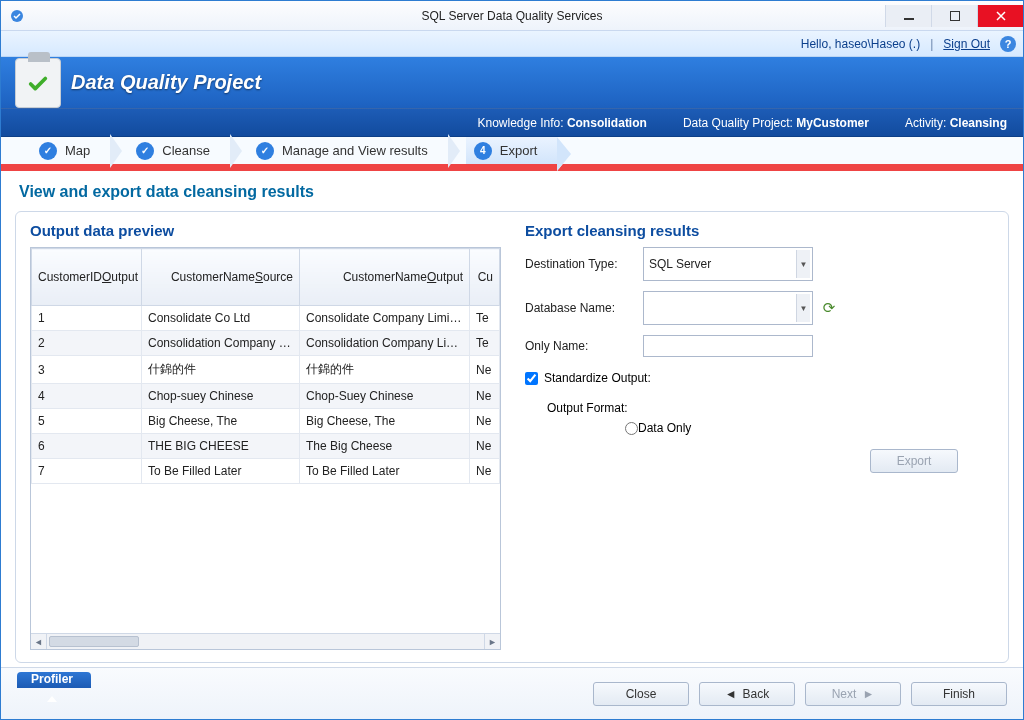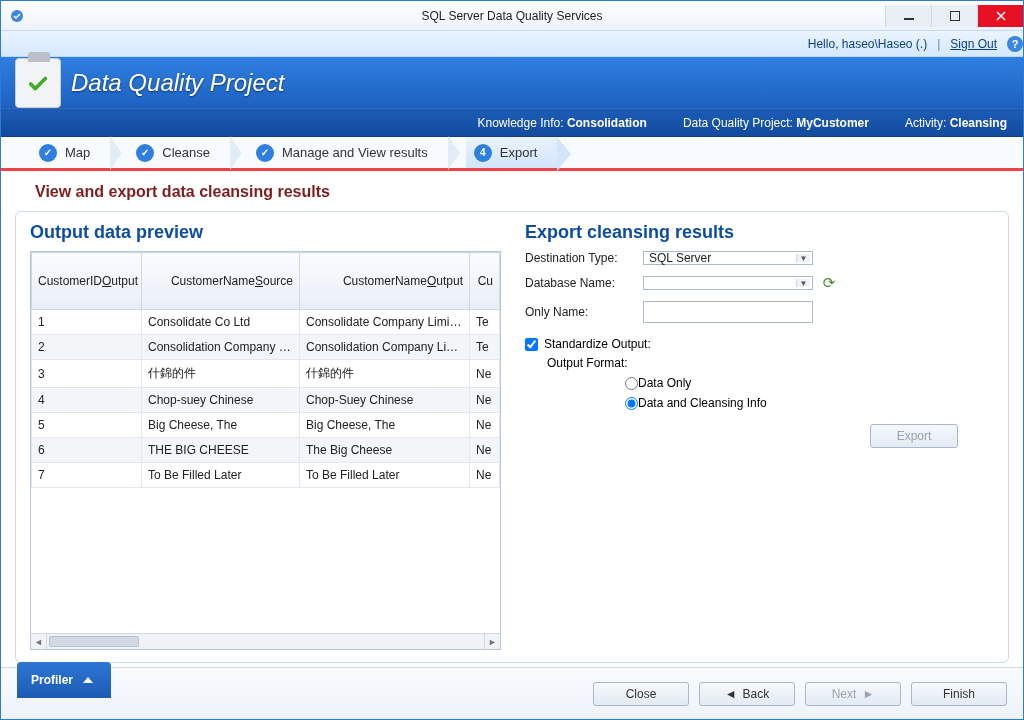--- a/index.html
+++ b/index.html
@@ -9,92 +9,92 @@
   .window { width: 1024px; height: 720px; border: 1px solid #2e7cd1; display: flex; flex-direction: column; background:#fff; }
   .titlebar { height: 30px; background: linear-gradient(#fdfdfe,#eef3fb); border-bottom: 1px solid #c9d8ef; display: flex; align-items: center; position: relative; }
   .titlebar .app-icon { width: 16px; height: 16px; margin: 0 8px; display:inline-flex; align-items:center; justify-content:center; }
   .titlebar .title { position:absolute; left:0; right:0; text-align:center; font-size:12px; color:#222; pointer-events:none;}
   .win-controls { margin-left: auto; display: flex; }
   .win-btn { width: 46px; height: 22px; display:flex; align-items:center; justify-content:center; font-size:12px; color:#333; background:#eaeef5; border-left:1px solid #d0d9e8;}
   .win-btn.close { background:#e81123; color:#fff; }
   .win-btn svg { display:block; }
 
   
-  .user-strip { height: 26px; background: linear-gradient(#eaf4ff,#d6e9ff); border-bottom:1px solid #bcd6f4; display:flex; justify-content:flex-end; align-items:center; padding:0 0; gap:10px; font-size:12px; color:#0b3f8c;}
+  .user-strip { height: 26px; background: linear-gradient(#eaf4ff,#d6e9ff); border-bottom:1px solid #bcd6f4; display:flex; justify-content:flex-end; align-items:center; padding:0 7px; gap:10px; font-size:12px; color:#0b3f8c;}
   .user-strip a { color:#0b3f8c; text-decoration: underline; cursor:pointer;}
   .user-strip .sep { color:#6b86ad; }
   .help-icon { width:16px;height:16px;border-radius:50%;background:#3b86e0;color:#fff;display:inline-flex;align-items:center;justify-content:center;font-size:11px;font-weight:bold;}
 
   
   .banner { height: 80px; background: linear-gradient(#2f7fe0 0%, #1e63c2 60%, #134a9b 100%); position: relative; color:#fff; border-bottom:1px solid #0d3f87; display:flex; flex-direction:column;}
   .banner .upper { flex:1; display:flex; align-items:center; padding-left:14px;}
   .banner .clipboard { width:46px; height:50px; background:#f1f3f5; border-radius:4px; border:1px solid #c7cdd4; position:relative; margin-right:10px;}
   .banner .clipboard::before { content:""; position:absolute; top:-7px; left:12px; width:22px; height:10px; background:#b9c0c8; border-radius:3px 3px 0 0;}
   .banner .clipboard .check { position:absolute; left:8px; top:14px; width:28px; height:22px;}
   .banner .clipboard .check svg { width:100%; height:100%; }
-  .banner h1 { font-size:24px; font-weight:400; font-style:italic; text-shadow:0 1px 2px rgba(0,0,0,0.5); }
+  .banner h1 { font-size:20px; font-weight:700; font-style:italic; text-shadow:0 1px 2px rgba(0,0,0,0.5); }
 
   .banner .lower { height:28px; background: linear-gradient(#1d5cb6,#124b9e); display:flex; align-items:center; justify-content:flex-end; gap:36px; padding:0 16px; font-size:12px; border-top:1px solid rgba(255,255,255,0.15);}
   .banner .lower span.val { font-weight:600; }
 
   
-  .steps { height: 34px; background:#f7fbff; border-bottom:3px solid #ef4444; display:flex; align-items:center; padding-left:30px; position:relative;}
+  .steps { height: 34px; background:#f7fbff; border-bottom:7px solid #ef4444; display:flex; align-items:center; padding-left:30px; position:relative;}
   .step { display:flex; align-items:center; gap:8px; font-size:13px; color:#333; padding:0 20px 0 8px; height:100%; position:relative;}
   .step .num { width:18px;height:18px;border-radius:50%;background:#2f7fe0;color:#fff;display:inline-flex;align-items:center;justify-content:center;font-size:10px;font-weight:bold;}
   .step .num.check::after{content:"✓";}
   .step.active { background:linear-gradient(#eaf3ff,#d2e5fb);}
   .step.active::after { content:""; position:absolute; right:-14px; top:0; width:0;height:0;border-top:17px solid transparent;border-bottom:17px solid transparent;border-left:14px solid #d2e5fb;}
   .step::before { content:""; position:absolute; right:-14px; top:0; width:0;height:0;border-top:17px solid transparent;border-bottom:17px solid transparent;border-left:14px solid #f7fbff; z-index:0;}
   .step:not(.active)::before { display:none;}
   
   
   .chev { width:0;height:0;border-top:17px solid transparent;border-bottom:17px solid transparent;border-left:12px solid #e2ecf8; margin-right:6px;}
 
   
   .content { flex:1; padding:10px 14px 4px 14px; display:flex; flex-direction:column; background:#fff;}
-  .page-heading { color:#7f1d1d; font-size:16px; font-weight:600; margin:2px 4px 10px 20px;}
+  .page-heading { color:#0369a1; font-size:16px; font-weight:600; margin:2px 4px 10px 4px;}
   .panel-box { flex:1; border:1px solid #cdd8e8; border-radius:6px; padding:10px 14px 12px 14px; display:flex; gap:24px; min-height:0;}
   
   .col-left { flex: 0 0 470px; display:flex; flex-direction:column; min-height:0;}
   .col-right { flex:1; display:flex; flex-direction:column;}
 
-  .section-title { color:#0d4da0; font-size:18px; font-weight:600; margin-bottom:8px;}
+  .section-title { color:#0d4da0; font-size:15px; font-weight:600; margin-bottom:8px;}
 
   
   .grid-wrap { flex:1; border:1px solid #b9c6d9; position:relative; display:flex; flex-direction:column; min-height:0;}
   table.grid { width:100%; border-collapse:collapse; font-size:12px; table-layout:fixed;}
   table.grid th { background:linear-gradient(#fafcff,#e9eef6); border:1px solid #cfd8e6; padding:21px 6px; text-align:right; font-weight:400; color:#222; white-space:nowrap; overflow:hidden;}
   table.grid td { border:1px solid #e3e8f0; padding:5px 6px; color:#222; white-space:nowrap; overflow:hidden; text-overflow:ellipsis;}
   table.grid tbody tr:nth-child(even) td { background:#f3f5f9;}
   .grid-scroll { flex:1; overflow:hidden;}
   .hscroll { height:16px; background:#f0f2f6; border-top:1px solid #cfd8e6; position:relative;}
   .hscroll .thumb { position:absolute; left:2px; top:2px; bottom:2px; width:90px; background:#d3dae4; border:1px solid #b7c1d0; border-radius:2px;}
   .hscroll .arrow { position:absolute; top:0; bottom:0; width:16px; display:flex;align-items:center;justify-content:center;color:#6a7688;font-size:9px;}
   .hscroll .arrow.left{left:0;border-right:1px solid #cfd8e6;}
   .hscroll .arrow.right{right:0;border-left:1px solid #cfd8e6;}
 
   
   .form-row { display:flex; align-items:center; gap:8px; font-size:12px; color:#222; margin-bottom:10px;}
   .form-row label.lbl { width:110px;}
   .form-row .input, .form-row select, .form-row input[type=text] { width:170px; height:22px; border:1px solid #acb8cc; background:#fff; font-size:12px; padding:2px 4px;}
-  .combo { position:relative; width:170px; height:14px; border:1px solid #acb8cc; background:#fff; display:flex; align-items:center; padding:0 18px 0 5px; font-size:12px;}
+  .combo { position:relative; width:170px; height:34px; border:1px solid #acb8cc; background:#fff; display:flex; align-items:center; padding:0 18px 0 5px; font-size:12px;}
   .combo .caret { position:absolute; right:2px; top:2px; bottom:2px; width:14px; background:#eef1f6; border-left:1px solid #cfd6e2; display:flex;align-items:center;justify-content:center; font-size:8px; color:#555;}
   .refresh-icon { width:16px;height:16px;color:#4a8a2d; display:inline-flex;align-items:center;justify-content:center;font-size:15px;}
 
-  .checkbox-row { display:flex; align-items:center; gap:6px; font-size:12px; margin:4px 0 5px 0;}
+  .checkbox-row { display:flex; align-items:center; gap:6px; font-size:12px; margin:4px 0 16px 0;}
   .output-format-lbl { font-size:12px; margin-left:22px; margin-bottom:6px;}
   .radio-row { display:flex; align-items:center; font-size:12px; margin-left:100px; margin-bottom:6px;}
   
   .export-btn-row { display:flex; justify-content:flex-end; padding-right:36px; margin-top:8px;}
   .btn { min-width:88px; height:24px; padding:0 16px; font-size:12px; background:linear-gradient(#f6f9fd,#e3eaf3); border:1px solid #a9b7cc; border-radius:3px; color:#333; display:inline-flex;align-items:center;justify-content:center;gap:6px;}
   .btn:disabled, .btn.disabled { color:#9aa3b1;}
 
   
   .footer { height:52px; border-top:1px solid #cfd9e8; background:linear-gradient(#f9fbfe,#eef3fa); display:flex; align-items:center; padding:0 16px; gap:10px;}
-  .profiler-tab { background:linear-gradient(#2d76d4,#1c5bb4); color:#fff; font-size:12px; font-weight:600; height:36px; padding:0 18px 0 14px; border-radius:4px 4px 0 0; display:flex;align-items:center; gap:10px; position:relative; top:-14px;}
+  .profiler-tab { background:linear-gradient(#2d76d4,#1c5bb4); color:#fff; font-size:12px; font-weight:600; height:16px; padding:0 18px 0 14px; border-radius:4px 4px 0 0; display:flex;align-items:center; gap:10px; position:relative; top:-14px;flex-direction:column;}
   .profiler-tab .tri { width:0;height:0;border-left:5px solid transparent;border-right:5px solid transparent;border-bottom:6px solid #fff;}
   .footer .spacer { flex:1;}
   .footer .btn { min-width:96px;}
 
   .underline-hotkey { text-decoration: underline; }
 </style>
 </head>
 <body>
 
 <div class="window">
@@ -278,24 +278,20 @@
           <input type="checkbox" checked="" style="">
           <span>Standardize Output:</span>
         </div>
 
         <div class="output-format-lbl">Output Format:</div>
 
         <div class="radio-row">
           <input type="radio" name="ofmt" style="">
           <span>Data Only</span>
         </div>
-        <div class="radio-row">
-          <input type="radio" name="ofmt" checked="" style="">
-          <span>Data and Cleansing Info</span>
-        </div>
 
         <div class="export-btn-row">
           <button class="btn disabled">Export</button>
         </div>
       </div>
 
     </div>
   </div>
 
   <div class="footer">

